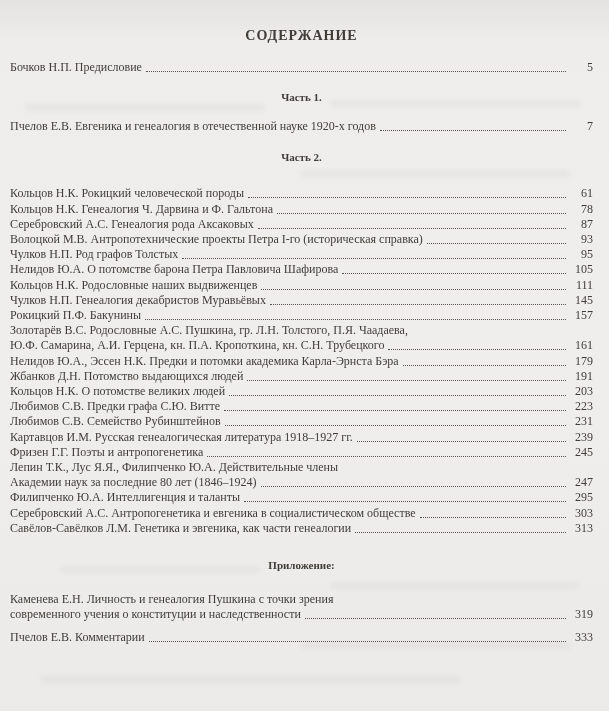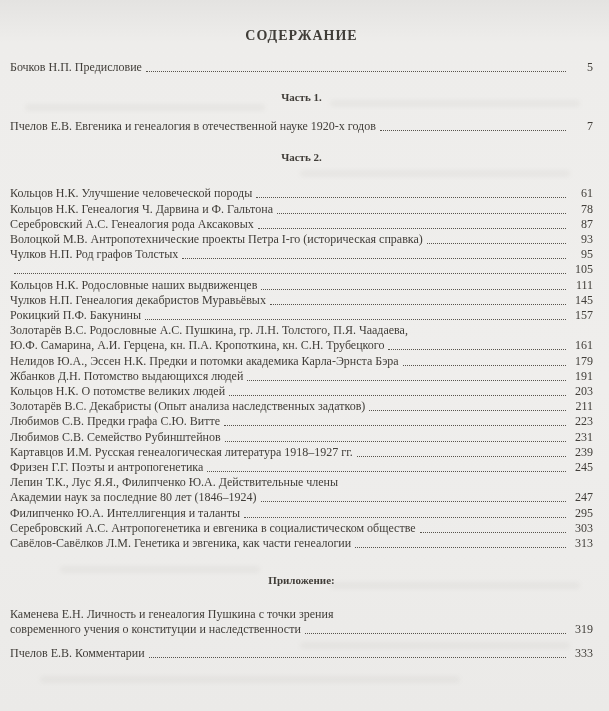--- a/index.html
+++ b/index.html
@@ -99,21 +99,21 @@
         <div class="section-heading">Часть 1.</div>
         <div class="toc-row">
           <span class="entry-text">Пчелов Е.В. Евгеника и генеалогия в отечественной науке 1920-х годов</span>
           <span class="leader"></span>
           <span class="page-num">7</span>
         </div>
       </div>
       <div class="toc-section toc-section-2">
         <div class="section-heading">Часть 2.</div>
         <div class="toc-row">
-          <span class="entry-text">Кольцов Н.К. Улучшение человеческой породы</span>
+          <span class="entry-text">Кольцов Н.К. Рокицкий человеческой породы</span>
           <span class="leader"></span>
           <span class="page-num">61</span>
         </div>
         <div class="toc-row">
           <span class="entry-text">Кольцов Н.К. Генеалогия Ч. Дарвина и Ф. Гальтона</span>
           <span class="leader"></span>
           <span class="page-num">78</span>
         </div>
         <div class="toc-row">
           <span class="entry-text">Серебровский А.С. Генеалогия рода Аксаковых</span>
@@ -124,20 +124,21 @@
           <span class="entry-text">Волоцкой М.В. Антропотехнические проекты Петра I-го (историческая справка)</span>
           <span class="leader"></span>
           <span class="page-num">93</span>
         </div>
         <div class="toc-row">
           <span class="entry-text">Чулков Н.П. Род графов Толстых</span>
           <span class="leader"></span>
           <span class="page-num">95</span>
         </div>
         <div class="toc-row">
+          <span class="entry-text">Нелидов Ю.А. О потомстве барона Петра Павловича Шафирова</span>
           <span class="leader"></span>
           <span class="page-num">105</span>
         </div>
         <div class="toc-row">
           <span class="entry-text">Кольцов Н.К. Родословные наших выдвиженцев</span>
           <span class="leader"></span>
           <span class="page-num">111</span>
         </div>
         <div class="toc-row">
           <span class="entry-text">Чулков Н.П. Генеалогия декабристов Муравьёвых</span>
@@ -164,25 +165,20 @@
         </div>
         <div class="toc-row">
           <span class="entry-text">Жбанков Д.Н. Потомство выдающихся людей</span>
           <span class="leader"></span>
           <span class="page-num">191</span>
         </div>
         <div class="toc-row">
           <span class="entry-text">Кольцов Н.К. О потомстве великих людей</span>
           <span class="leader"></span>
           <span class="page-num">203</span>
-        </div>
-        <div class="toc-row">
-          <span class="entry-text">Золотарёв В.С. Декабристы (Опыт анализа наследственных задатков)</span>
-          <span class="leader"></span>
-          <span class="page-num">211</span>
         </div>
         <div class="toc-row">
           <span class="entry-text">Любимов С.В. Предки графа С.Ю. Витте</span>
           <span class="leader"></span>
           <span class="page-num">223</span>
         </div>
         <div class="toc-row">
           <span class="entry-text">Любимов С.В. Семейство Рубинштейнов</span>
           <span class="leader"></span>
           <span class="page-num">231</span>

